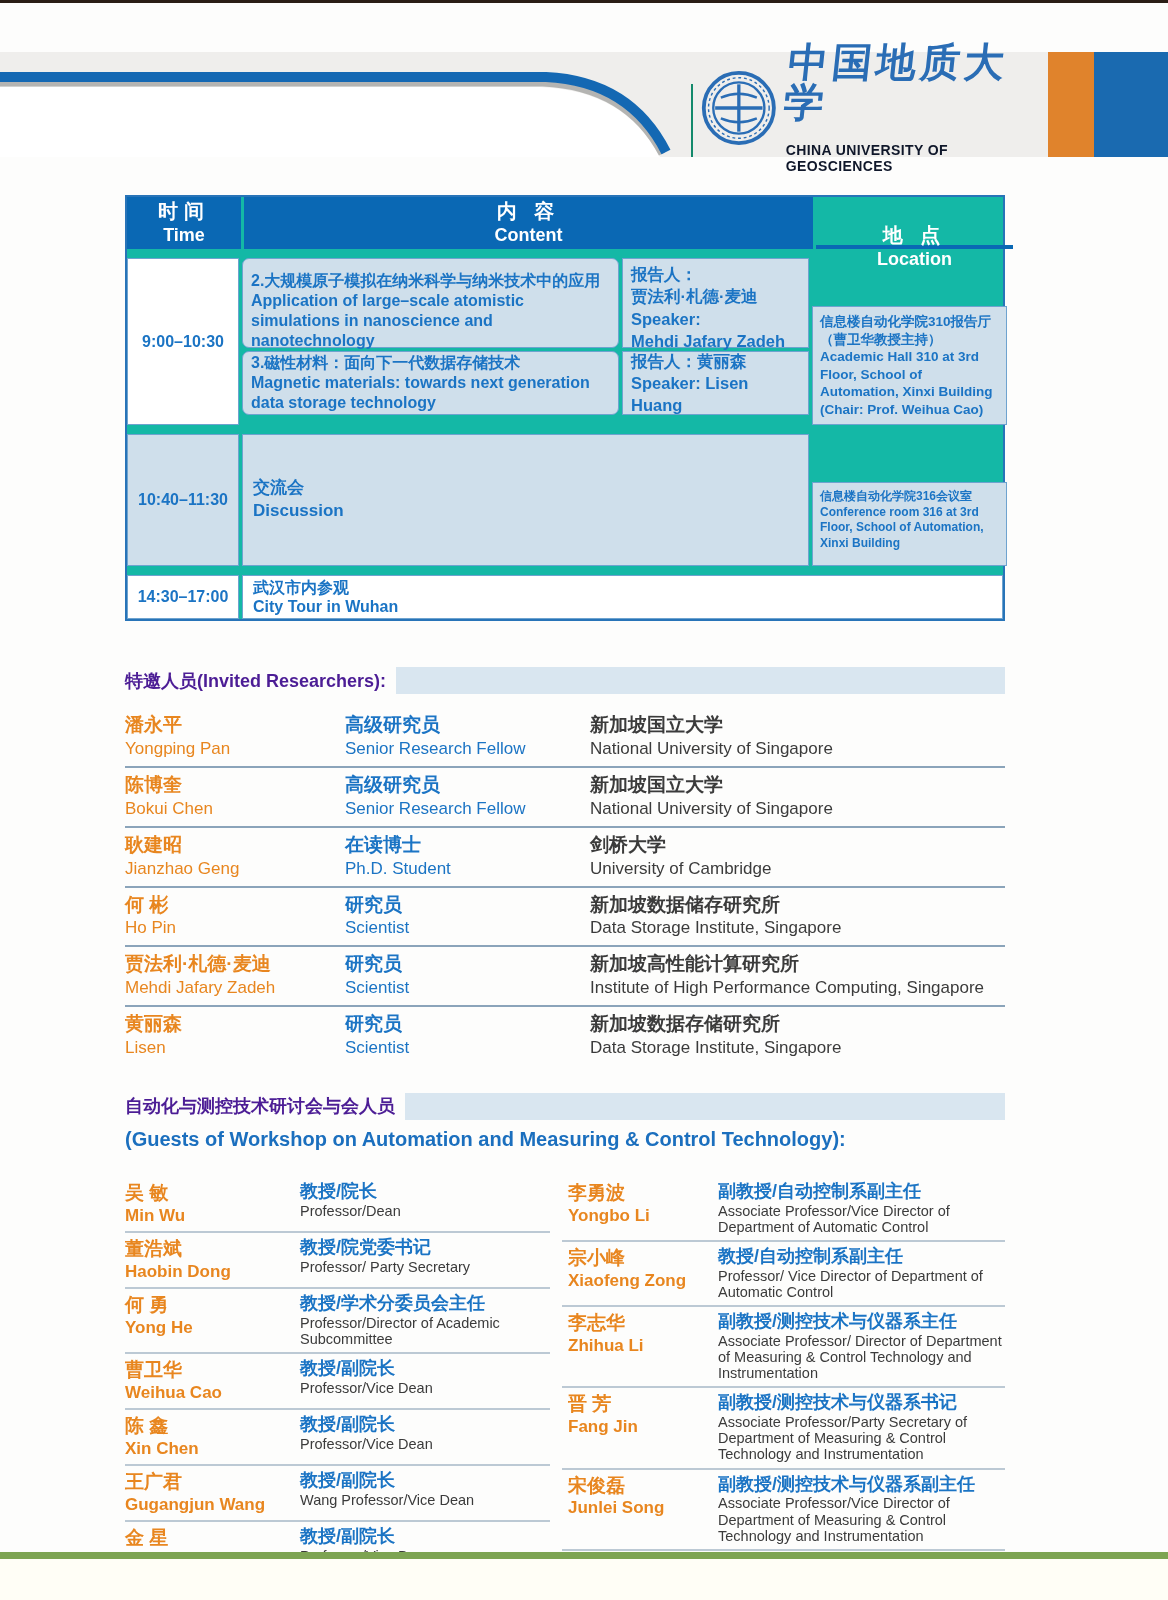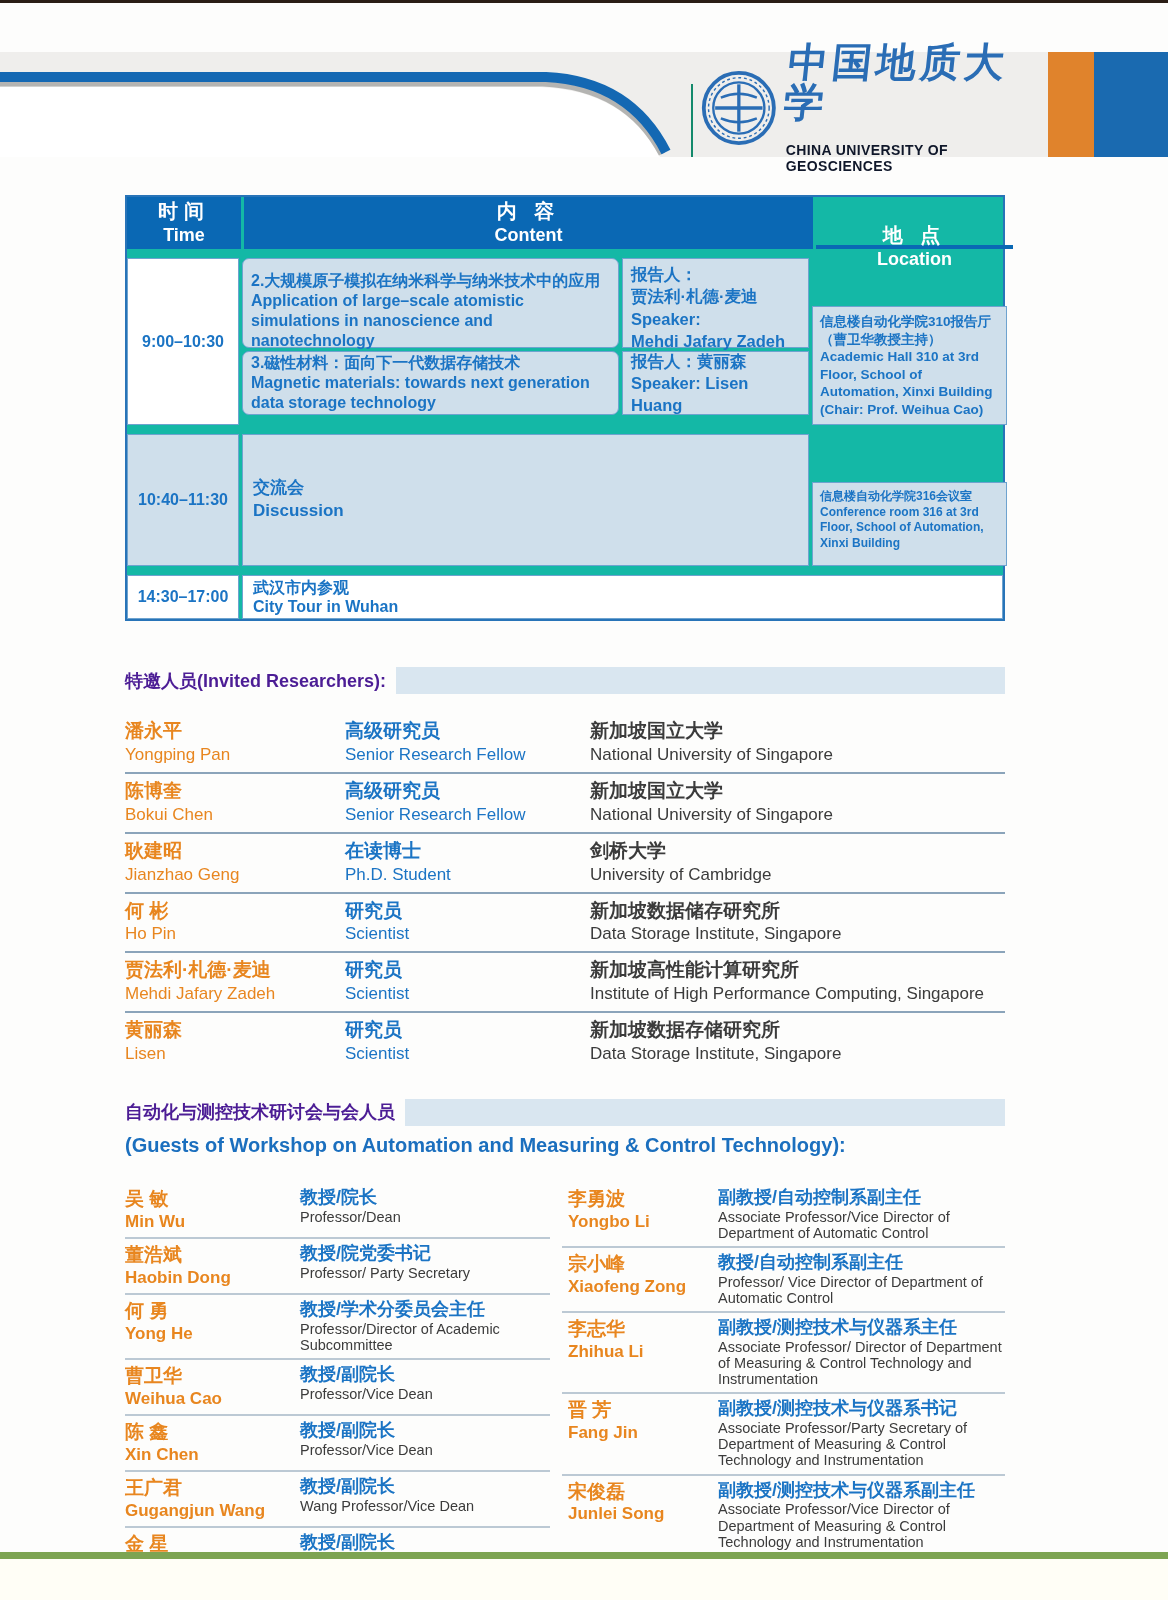--- a/index.html
+++ b/index.html
@@ -41,21 +41,21 @@
   .spk{width:187px;flex:none;padding:4px 8px;font-size:16.5px;font-weight:600;line-height:1.35;}
   .loc{padding:6px 7px;font-size:13.5px;font-weight:600;line-height:1.3;}
   .plain{padding:6px 10px;font-size:17px;font-weight:600;line-height:1.35;}
   .vcenter{display:flex;flex-direction:column;justify-content:center;}
   
   .sec-title{display:flex;align-items:center;margin-top:46px;}
   .sec-title .txt{font-size:18px;font-weight:bold;color:#4c1d95;white-space:nowrap;}
   .sec-title .bar{flex:1;height:27px;background:#d9e6f0;margin-left:10px;}
   .sec-sub{font-size:20px;font-weight:bold;color:#1b6fbe;margin-top:8px;}
   
-  #inv-list{margin-top:20px;}
+  #inv-list{margin-top:14px;}
   .inv-row{display:flex;padding:5px 0 6px 0;border-bottom:2px solid #8ba4ba;}
   .inv-row:first-child{border-top:none;}
   .inv-name{width:220px;flex:none;}
   .inv-title{width:245px;flex:none;}
   .inv-org{flex:1;}
   .cn{font-size:19px;font-weight:bold;line-height:1.3;}
   .en{font-size:17px;line-height:1.3;font-weight:500;}
   .o{color:#e8861f;}
   .b{color:#1b74c4;}
   .d{color:#3b3b3b;}

